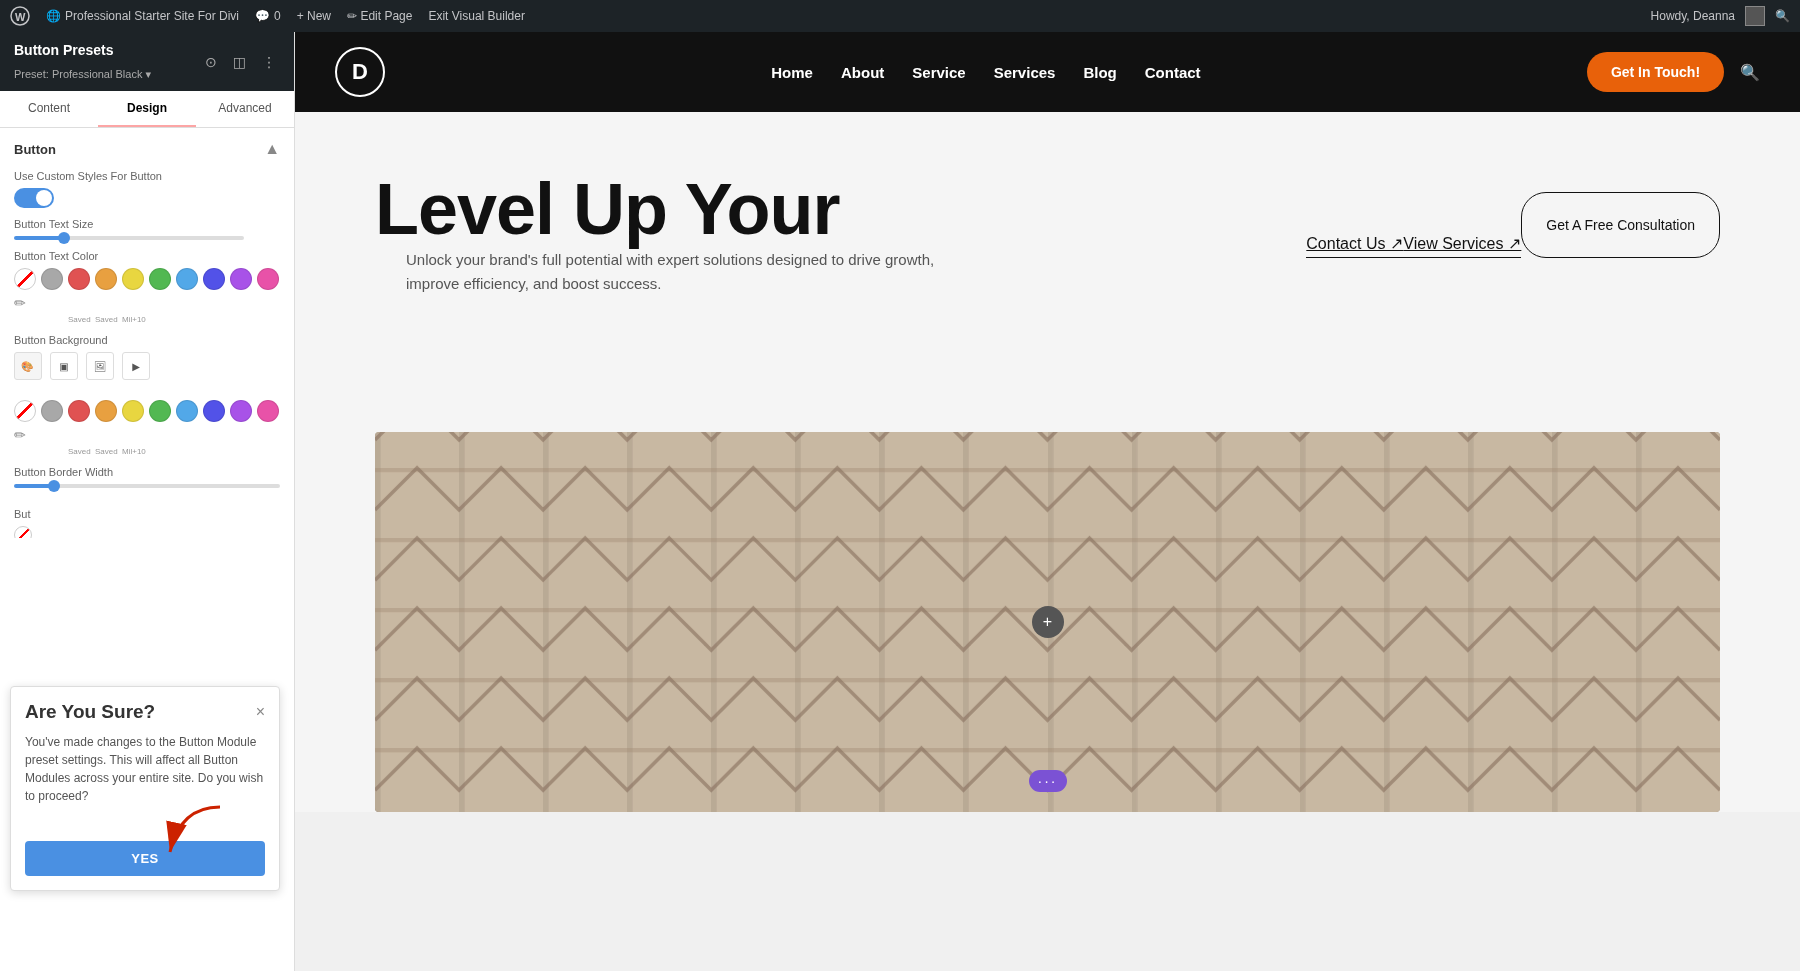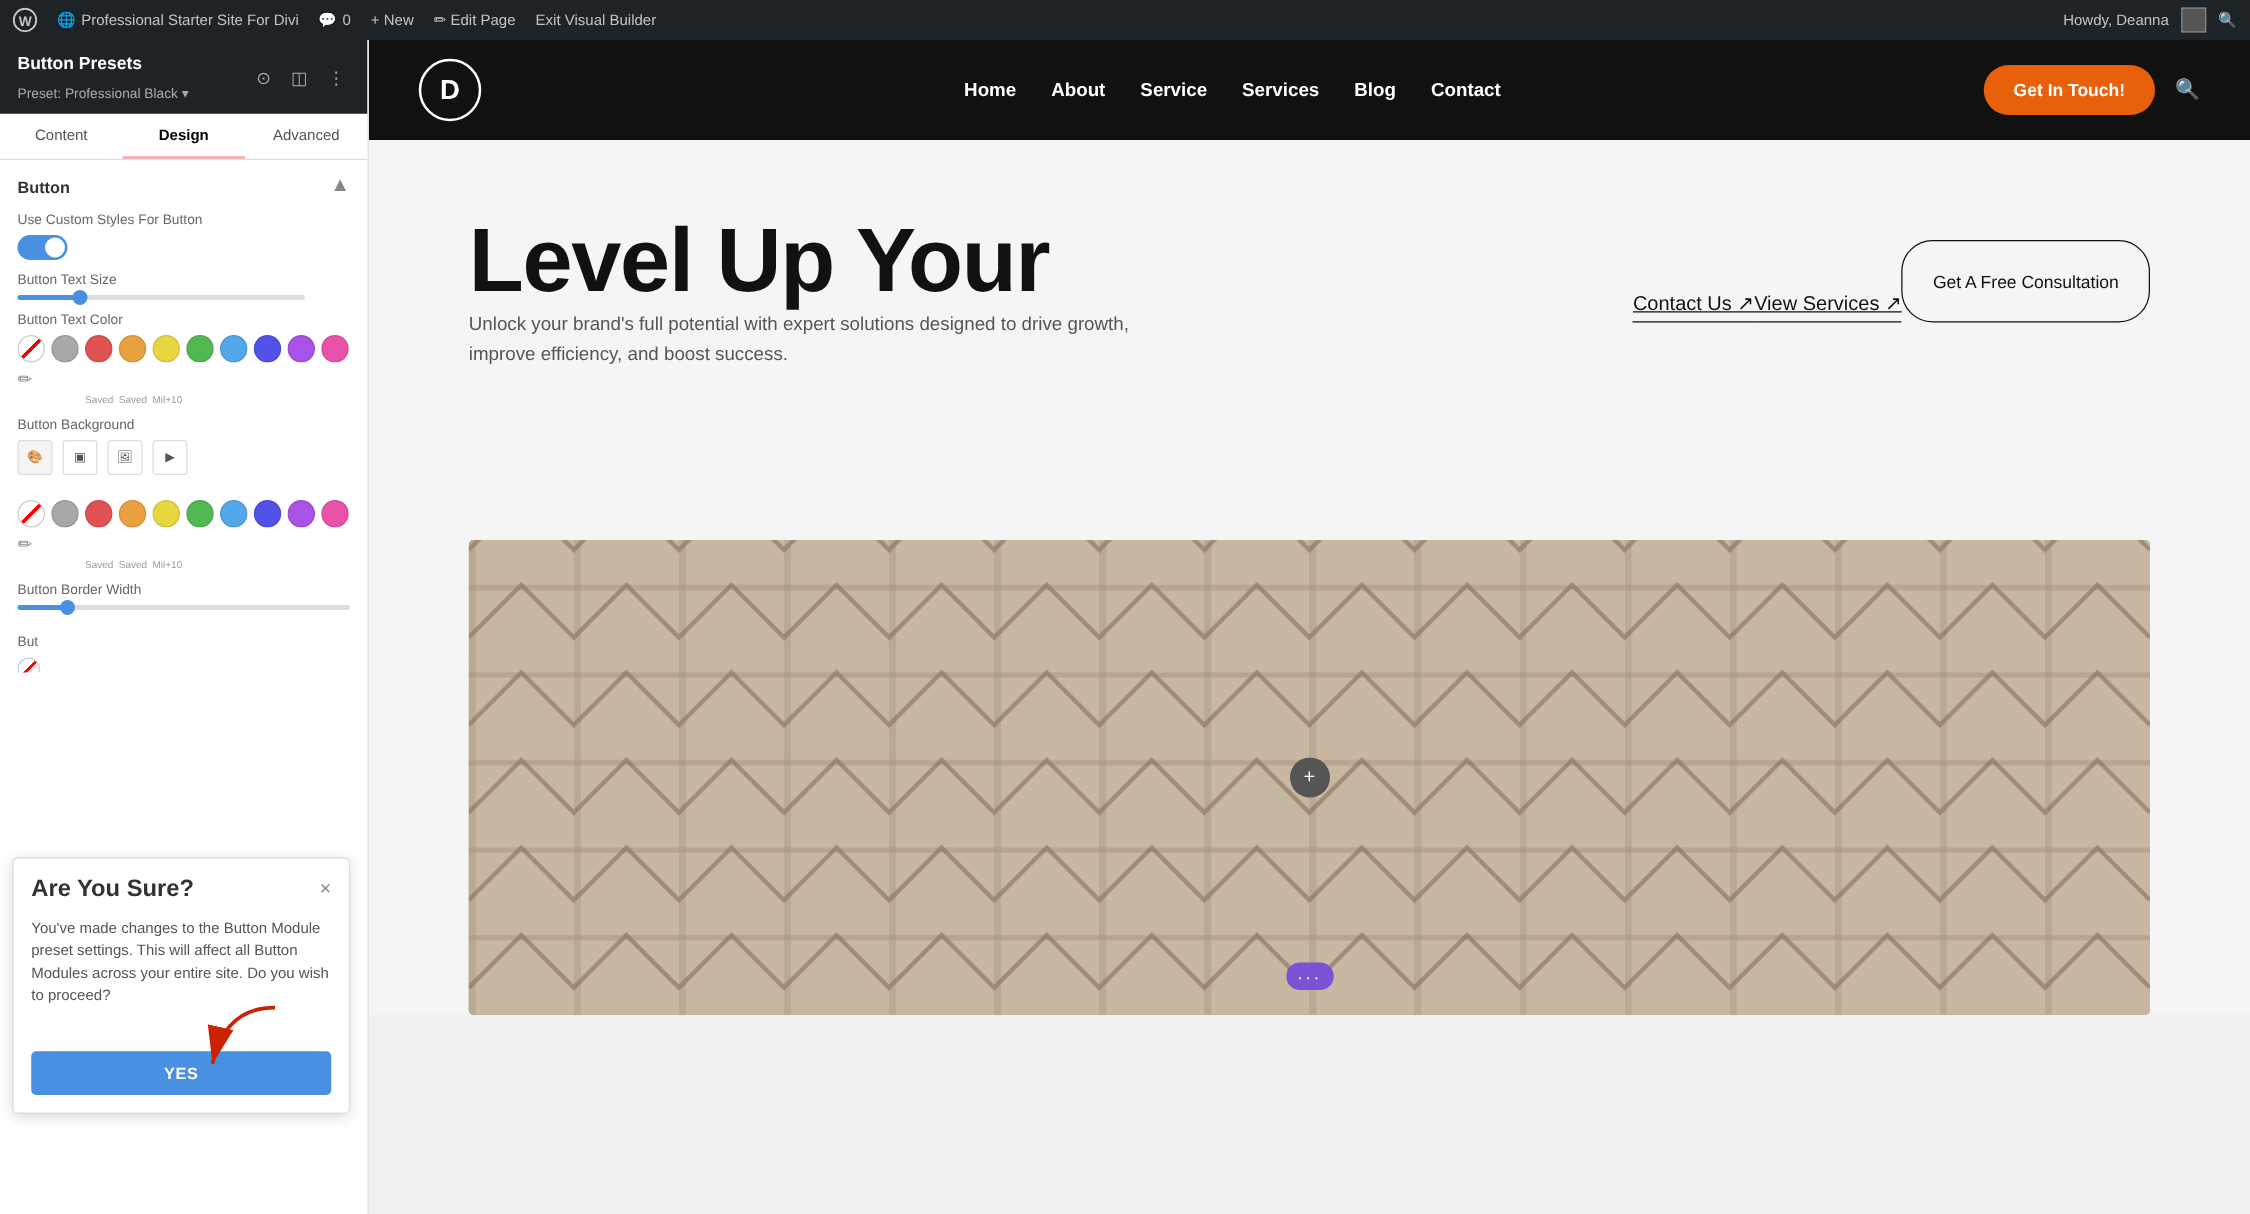--- a/index.html
+++ b/index.html
@@ -328,20 +328,21 @@
       font-weight: 800;
       color: #111;
       line-height: 1.05;
       letter-spacing: -1px;
     }
     .hero-subtitle {
       font-size: 15px;
       color: #555;
       max-width: 580px;
       line-height: 1.6;
+      margin-left: 31px;
     }
     .hero-right {
       display: flex;
       flex-direction: row;
       align-items: flex-end;
       padding-top: 20px;
       min-width: 260px;
     }
     .hero-link {
       font-size: 16px;

